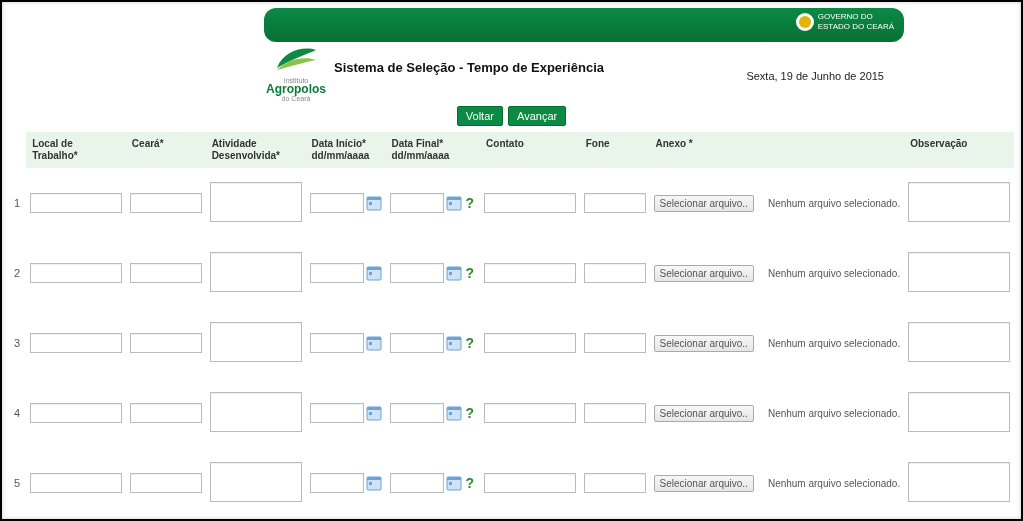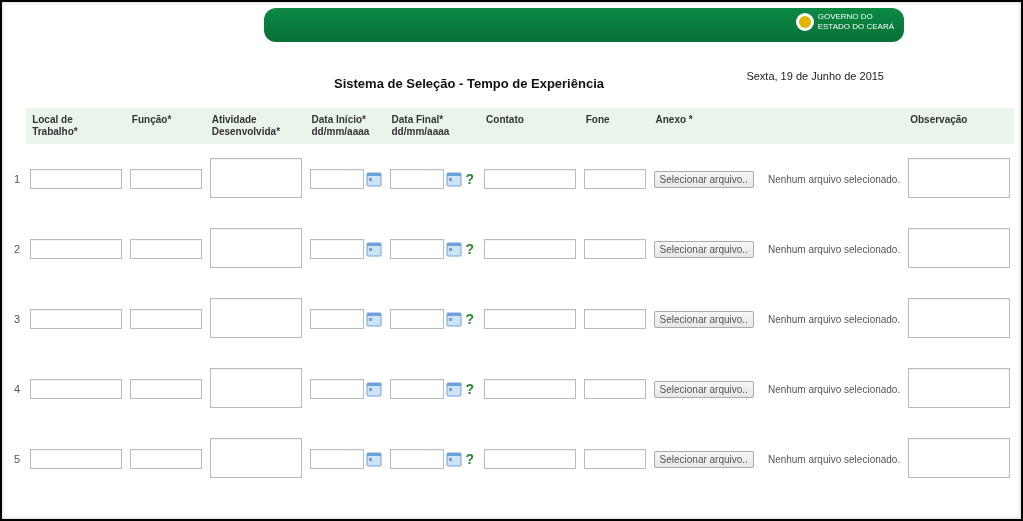--- a/index.html
+++ b/index.html
@@ -81,21 +81,21 @@
     font-size: 9px;
     color: #0b7a3b;
     line-height: 9px;
   }
   .logo-text .small { font-size:7px; color:#888; display:block;}
   .logo-text .big { font-weight:bold; font-size:12px; color:#0b7a3b; display:block;}
   .page-title {
     font-weight: bold;
     font-size: 13px;
     color: #111;
-    margin-top: 28px;
+    margin-top: 12px;
   }
   .btnrow {
     text-align: center;
     width: 1019px;
     margin-top: 4px;
   }
   .btn {
     display: inline-block;
     background: #0b8a44;
     color: #fff;
@@ -202,31 +202,46 @@
     <div class="gov">
       <span class="gov-seal"></span>
       <span>
         <span>GOVERNO DO</span><br>
         <span>ESTADO DO CEARÁ</span>
       </span>
     </div>
   </div>
 
   <div class="subhead">
+    <div class="logo-wrap">
+      <svg width="44" height="30" viewBox="0 0 44 30">
+        <path d="M3 24 C 10 6, 30 2, 42 6 C 34 10, 20 14, 3 24 Z" fill="#0b8a44"></path>
+        <path d="M3 26 C 14 14, 32 12, 42 16 C 32 18, 18 22, 3 26 Z" fill="#8bc34a"></path>
+      </svg>
+      <div class="logo-text">
+        <span class="small">Instituto</span>
+        <span class="big">Agropolos</span>
+        <span class="small">do Ceará</span>
+      </div>
+    </div>
     <div class="page-title">Sistema de Seleção - Tempo de Experiência</div>
     <div class="date">Sexta, 19 de Junho de 2015</div>
   </div>
 
+  <div class="btnrow">
+    <span class="btn">Voltar</span>
+    <span class="btn">Avançar</span>
+  </div>
 
   <table class="tbl">
     <thead>
       <tr>
         <th style="background:transparent"></th>
         <th class="col-local">Local de Trabalho*</th>
-        <th class="col-funcao">Função*</th>
+        <th class="col-funcao">Ceará*</th>
         <th class="col-ativ">Atividade Desenvolvida*</th>
         <th class="col-di">
           <span>Data Início*</span><br><span>dd/mm/aaaa</span>
         </th>
         <th class="col-df">
           <span>Data Final*</span><br><span>dd/mm/aaaa</span>
         </th>
         <th class="col-contato">Contato</th>
         <th class="col-fone">Fone</th>
         <th class="col-anexo">Anexo *</th>

